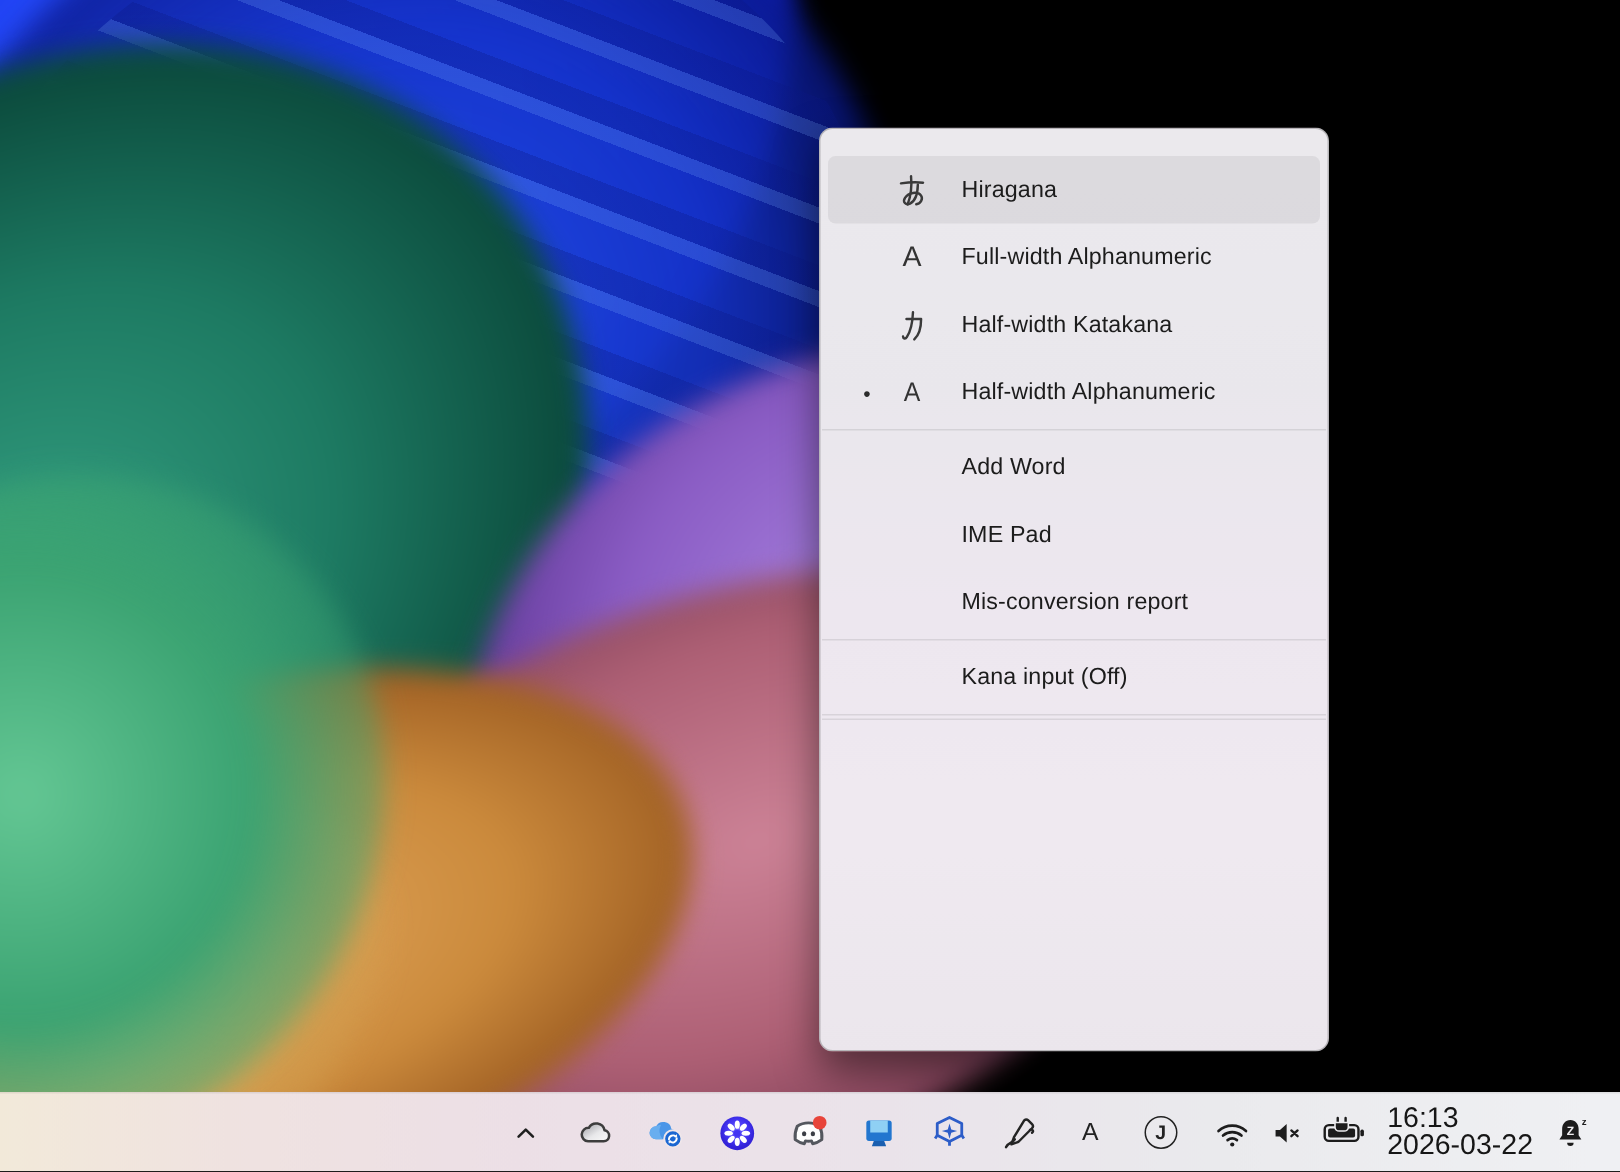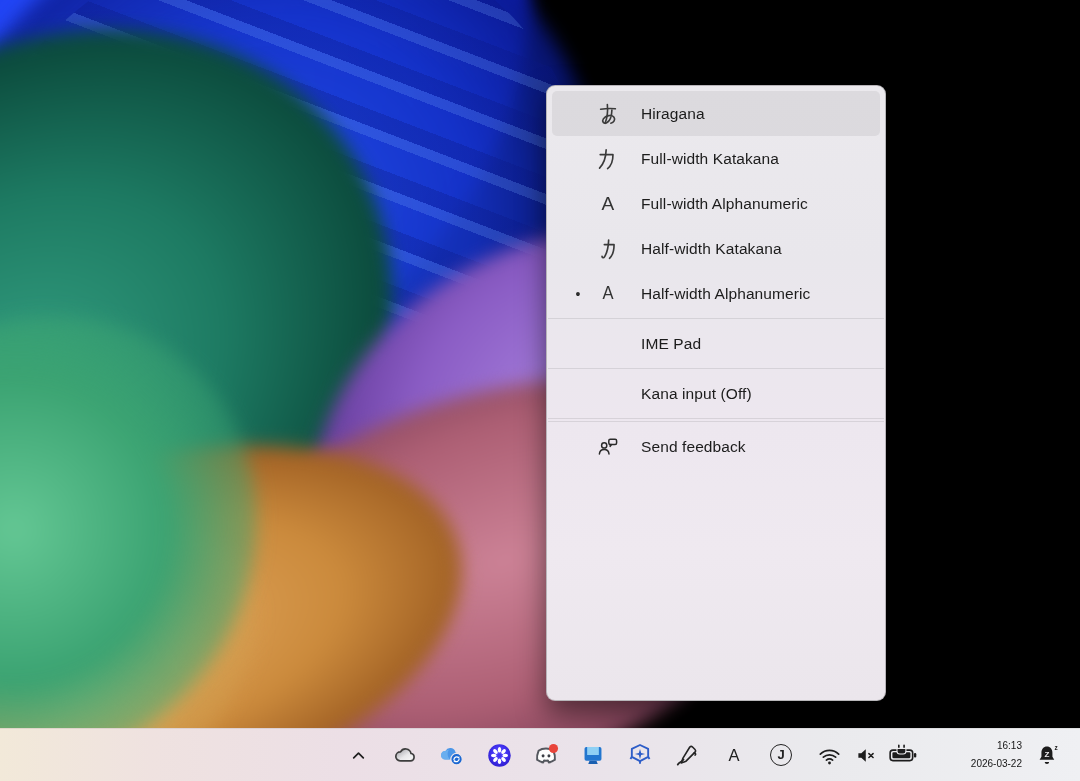--- a/index.html
+++ b/index.html
@@ -26,21 +26,21 @@
     background:radial-gradient(ellipse at 55% 45%, #cc8296 0%, #ad5f74 45%, #7e4058 72%, rgba(90,40,60,0) 97%); }
   .p-orange { left:-150px; top:460px; width:620px; height:340px; transform:rotate(-16deg);
     background:radial-gradient(ellipse at 45% 50%, #e2a85e 0%, #cb8a3c 45%, #9a5a20 75%, rgba(120,70,25,0) 97%); }
   .p-gold   { left:-120px; top:560px; width:400px; height:250px; transform:rotate(-38deg);
     background:radial-gradient(ellipse at 50% 50%, #ecc573 0%, rgba(210,160,80,.6) 55%, rgba(180,130,60,0) 95%); }
 
   
   .ime-menu { position:absolute; left:546px; top:85px; width:340px; height:616px;
     background:linear-gradient(180deg,#ebe9ed 0%, #e9e7ec 28%, #ede7ef 55%, #efe9f0 76%, #ebe6ec 100%);
     border:1px solid rgba(0,0,0,.22); border-radius:9px;
-    box-shadow:0 12px 28px rgba(0,0,0,.5); padding:5px 0; z-index:5; }
+    box-shadow:0 12px 28px rgba(0,0,0,.5); padding:18px 0; z-index:5; }
   .menu-item { display:flex; align-items:center; height:45px; margin:0 5px; border-radius:5px;
     padding-left:13px; cursor:default; color:#1c1c1c; font-size:15.5px; letter-spacing:.1px; }
   .menu-item.highlighted { background:rgba(0,0,0,.062); }
   .mi-bullet { width:26px; text-align:center; font-size:14px; color:#2c2c2c; flex:0 0 auto; }
   .mi-icon { width:34px; display:flex; align-items:center; justify-content:center; flex:0 0 auto; }
   .mi-label { margin-left:16px; white-space:nowrap; }
   .menu-sep { height:1px; background:rgba(0,0,0,.09); margin:2px 1px; }
   .mode-letter { font-size:19px; color:#333; }
   .mode-letter.hw { font-size:18px; transform:scaleX(.92); }
 
@@ -49,21 +49,21 @@
     background:linear-gradient(90deg,#f2e9d9 0%, #efe2e0 14%, #ecdfe6 32%, #eae3ea 55%, #eaeaed 76%, #eff0f3 100%);
     border-top:1px solid rgba(0,0,0,.07);
     display:flex; align-items:center; justify-content:flex-end; padding-right:16px; z-index:6; }
   .tray-group { display:flex; align-items:center; gap:21px; }
   .tray-btn { position:relative; width:26px; height:30px; display:flex; align-items:center; justify-content:center;
     background:none; border:none; cursor:default; }
   .tray-letter { font-size:16.5px; color:#222; }
   .tray-letter.circled { width:22px; height:22px; border:1.7px solid #222; border-radius:50%;
     display:flex; align-items:center; justify-content:center; font-size:13px; font-weight:bold; padding-bottom:1px; }
   .status-group { display:flex; align-items:center; gap:9px; margin-left:21px; }
-  .clock-block { margin-left:15px; text-align:right; font-size:10px; line-height:18px; color:#161616; min-width:90px; }
+  .clock-block { margin-left:15px; text-align:left; font-size:19px; line-height:18px; color:#161616; min-width:90px; }
   .bell-wrap { margin-left:10px; width:32px; display:flex; justify-content:center; }
 </style>
 </head>
 <body>
 
 <div class="screen">
 
   <div class="wallpaper">
     <div class="petal p-blue-main"></div>
     <div class="petal p-blue-ribbon"></div>
@@ -84,30 +84,20 @@
             <path d="M5.2 7.6 C9.5 7 15 6.8 18.8 7.2"></path>
             <path d="M11.4 3.2 C11.9 8.5 11.3 15.5 9.3 20.6"></path>
             <path d="M15.6 8.4 C15.5 12.8 14.2 18.4 10.8 20.1 C8.1 21.4 6.1 19 7.7 16.5 C9.8 13.3 15.5 12.2 17.5 15 C19 17.1 17.4 20 14.6 20.5"></path>
           </svg>
         </span>
         <span class="mi-label">Hiragana</span>
       </div>
       <div class="menu-item">
         <span class="mi-bullet"></span>
         <span class="mi-icon">
-          <svg viewBox="0 0 24 24" width="26" height="26" fill="none" stroke="#3a3a3a" stroke-width="1.5" stroke-linecap="round" stroke-linejoin="round">
-            <path d="M4.8 8 H16.6 C16.6 13.2 15.4 17.8 11.6 20.8"></path>
-            <path d="M10.3 3.6 C10.1 9.4 8.3 16.2 4.2 20.4"></path>
-          </svg>
-        </span>
-        <span class="mi-label">Full-width Katakana</span>
-      </div>
-      <div class="menu-item">
-        <span class="mi-bullet"></span>
-        <span class="mi-icon">
           <span class="mode-letter">A</span>
         </span>
         <span class="mi-label">Full-width Alphanumeric</span>
       </div>
       <div class="menu-item">
         <span class="mi-bullet"></span>
         <span class="mi-icon">
           <svg viewBox="0 0 24 24" width="26" height="26" fill="none" stroke="#3a3a3a" stroke-width="1.5" stroke-linecap="round" stroke-linejoin="round">
             <path d="M8.6 8 H17.6 C17.6 13 16.6 17.6 13.4 20.6"></path>
             <path d="M12.6 3.8 C12.4 9 11.2 15.4 8.8 19.2 C8 20.5 6.6 20.2 6.5 18.8"></path>
@@ -119,42 +109,40 @@
         <span class="mi-bullet">•</span>
         <span class="mi-icon">
           <span class="mode-letter hw">A</span>
         </span>
         <span class="mi-label">Half-width Alphanumeric</span>
       </div>
       <div class="menu-sep"></div>
       <div class="menu-item">
         <span class="mi-bullet"></span>
         <span class="mi-icon"></span>
+        <span class="mi-label">Add Word</span>
+      </div>
+      <div class="menu-item">
+        <span class="mi-bullet"></span>
+        <span class="mi-icon"></span>
         <span class="mi-label">IME Pad</span>
       </div>
+      <div class="menu-item">
+        <span class="mi-bullet"></span>
+        <span class="mi-icon"></span>
+        <span class="mi-label">Mis-conversion report</span>
+      </div>
       <div class="menu-sep"></div>
       <div class="menu-item">
         <span class="mi-bullet"></span>
         <span class="mi-icon"></span>
         <span class="mi-label">Kana input (Off)</span>
       </div>
       <div class="menu-sep"></div>
       <div class="menu-sep"></div>
-      <div class="menu-item">
-        <span class="mi-bullet"></span>
-        <span class="mi-icon">
-          <svg viewBox="0 0 24 24" width="24" height="24" fill="none" stroke="#2b2b2b" stroke-width="1.5" stroke-linecap="round" stroke-linejoin="round">
-            <circle cx="8.2" cy="10.4" r="2.6"></circle>
-            <path d="M3.4 19 C3.6 16.1 5.7 14.4 8.2 14.4 C10.7 14.4 12.8 16.1 13 19"></path>
-            <rect x="12.8" y="4.2" width="7.8" height="5.4" rx="1.5"></rect>
-            <path d="M15.4 9.6 L14.2 11.4 L14.2 9.6"></path>
-          </svg>
-        </span>
-        <span class="mi-label">Send feedback</span>
-      </div>
     </div>
 
   <div class="taskbar">
     <div class="tray-group" id="tray-group">
         <button class="tray-btn">
           <span style="display: flex;">
             <svg viewBox="0 0 24 24" width="23" height="23" fill="none" stroke="#1f1f1f" stroke-width="1.8" stroke-linecap="round" stroke-linejoin="round">
               <path d="M7 14.4 L12 9.5 L17 14.4"></path>
             </svg>
           </span>

